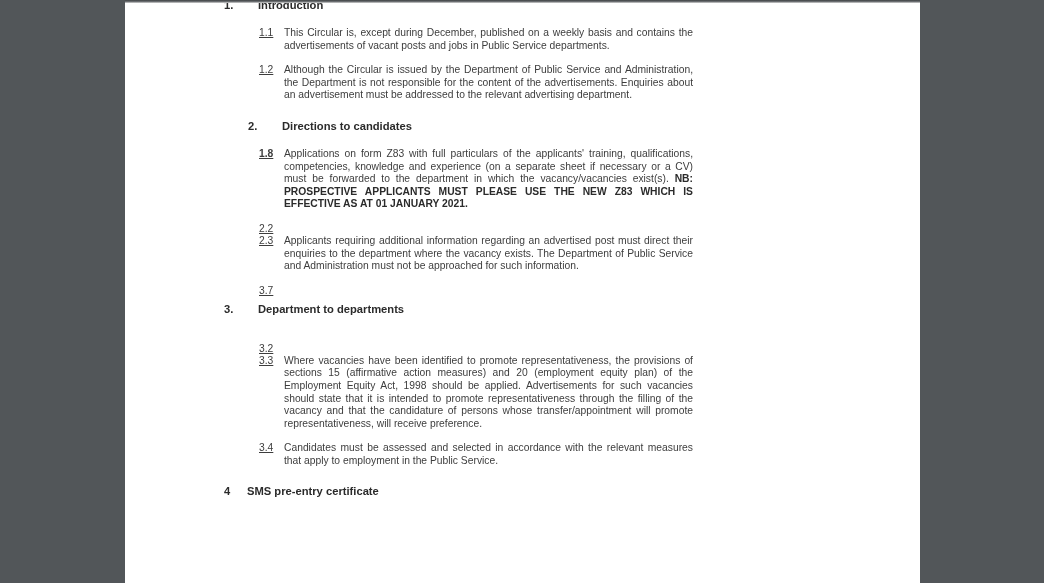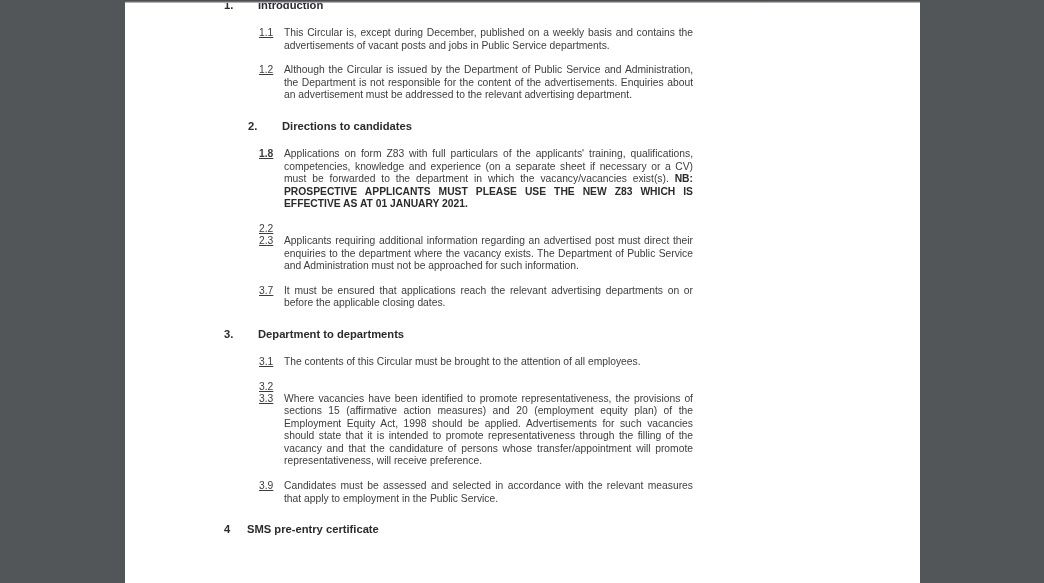--- a/index.html
+++ b/index.html
@@ -166,54 +166,49 @@
 
       <div class="item">
         <span class="num">2.3</span>
         <span class="body">Applicants requiring additional information regarding an advertised post must direct their enquiries to the department where the vacancy exists. The Department of Public Service and Administration must not be approached for such information.</span>
       </div>
 
       <div class="gap-md"></div>
 
       <div class="item">
         <span class="num">3.7</span>
-        <span class="body">It must be ensured that applications reach the relevant advertising departments on or before the applicable closing dates.</span>
       </div>
 
       <div class="gap-xl"></div>
 
       <div class="sec sec-a">
         <span class="num">3.</span>
         <span class="ttl">Department to departments</span>
       </div>
 
       <div class="gap-lg"></div>
 
-      <div class="item">
-        <span class="num">3.1</span>
-        <span class="body">The contents of this Circular must be brought to the attention of all employees.</span>
-      </div>
 
       <div class="gap-md"></div>
 
       <div class="item">
         <span class="num">3.2</span>
       </div>
 
       <div class="gap-md"></div>
 
       <div class="item">
         <span class="num">3.3</span>
         <span class="body">Where vacancies have been identified to promote representativeness, the provisions of sections 15 (affirmative action measures) and 20 (employment equity plan) of the Employment Equity Act, 1998 should be applied. Advertisements for such vacancies should state that it is intended to promote representativeness through the filling of the vacancy and that the candidature of persons whose transfer/appointment will promote representativeness, will receive preference.</span>
       </div>
 
       <div class="gap-md"></div>
 
       <div class="item">
-        <span class="num">3.9</span>
+        <span class="num">3.4</span>
         <span class="body">Candidates must be assessed and selected in accordance with the relevant measures that apply to employment in the Public Service.</span>
       </div>
 
       <div class="gap-xl"></div>
 
       <div class="sec sec-c">
         <span class="num">4</span>
         <span class="ttl">SMS pre-entry certificate</span>
       </div>
 

